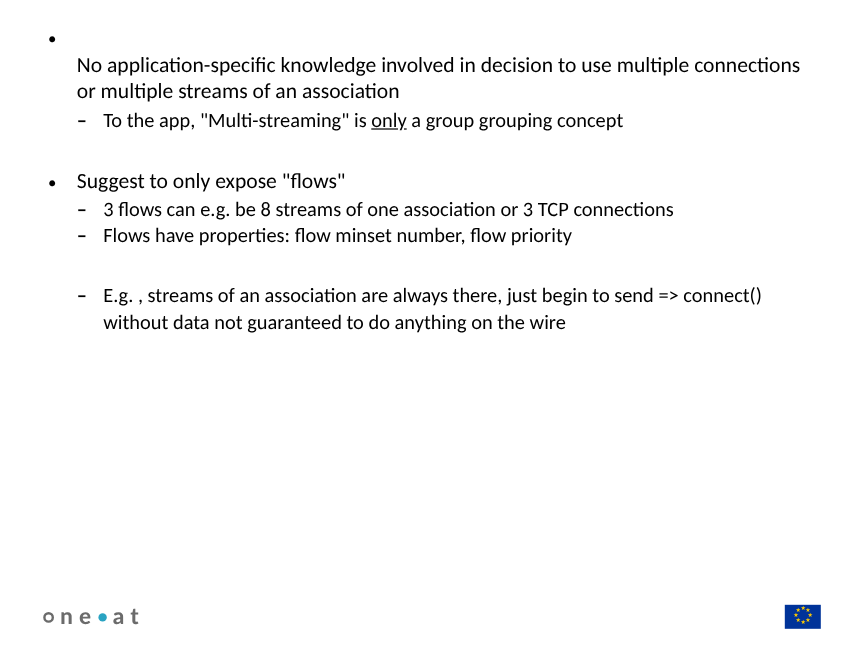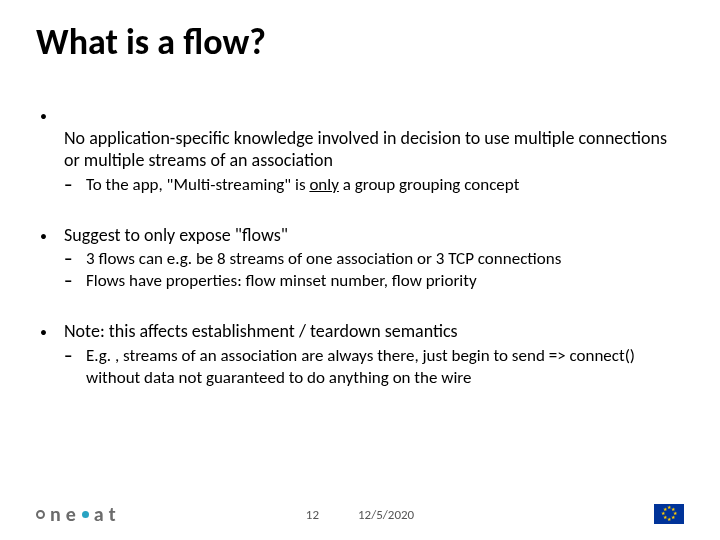--- a/index.html
+++ b/index.html
@@ -24,21 +24,20 @@
   .pagenum { position: absolute; left: 0; right: 0; text-align: center; bottom: 4px; font-size: 13px; color: #555; }
   .pagenum span { margin: 0 18px; }
   .flag { position: absolute; right: 36px; bottom: 2px; width: 30px; height: 20px; background: #003399; display: flex; align-items: center; justify-content: center; }
   .flag .stars { position: relative; width: 16px; height: 16px; }
   .flag .stars span { position: absolute; color: #ffcc00; font-size: 5px; line-height: 1; }
 </style>
 </head>
 <body>
 
 <div class="slide">
-  <h1 class="title">What is a flow?</h1>
 
   <ul class="bullets">
 
     <li>
       <div class="b1">
         <span class="dot"></span>
         <div class="body">
           <br>
           <span>No application-specific knowledge involved in decision to use multiple connections or multiple streams of an association</span>
         </div>
@@ -66,49 +65,39 @@
           <span class="txt">3 flows can e.g. be 8 streams of one association or 3 TCP connections</span>
         </li>
         <li>
           <span class="dash">–</span>
           <span class="txt">Flows have properties: flow minset number, flow priority</span>
         </li>
       </ul>
     </li>
 
     <li>
-      <div class="b1">
-        <span class="dot"></span>
-        <div class="body">
-          <span>Note: this affects establishment / teardown semantics</span>
-        </div>
-      </div>
       <ul class="sub">
         <li>
           <span class="dash">–</span>
           <span class="txt">E.g. , streams of an association are always there, just begin to send =&gt; connect() without data not guaranteed to do anything on the wire</span>
         </li>
       </ul>
     </li>
 
   </ul>
 
   <div class="footer">
     <div class="logo">
       <span class="circ"></span>
       <span>n</span>
         <span>e</span>
         <span class="bullet-e"></span>
         <span>a</span>
         <span>t</span>
     </div>
-    <div class="pagenum">
-      <span>12</span>
-      <span>12/5/2020</span>
-    </div>
     <div class="flag">
       <div class="stars">
         <span style="left:6px; top:-1px;">★</span>
         <span style="left:10px; top:1px;">★</span>
         <span style="left:12px; top:5px;">★</span>
         <span style="left:10px; top:9px;">★</span>
         <span style="left:6px; top:11px;">★</span>
         <span style="left:2px; top:9px;">★</span>
         <span style="left:0px; top:5px;">★</span>
         <span style="left:2px; top:1px;">★</span>

